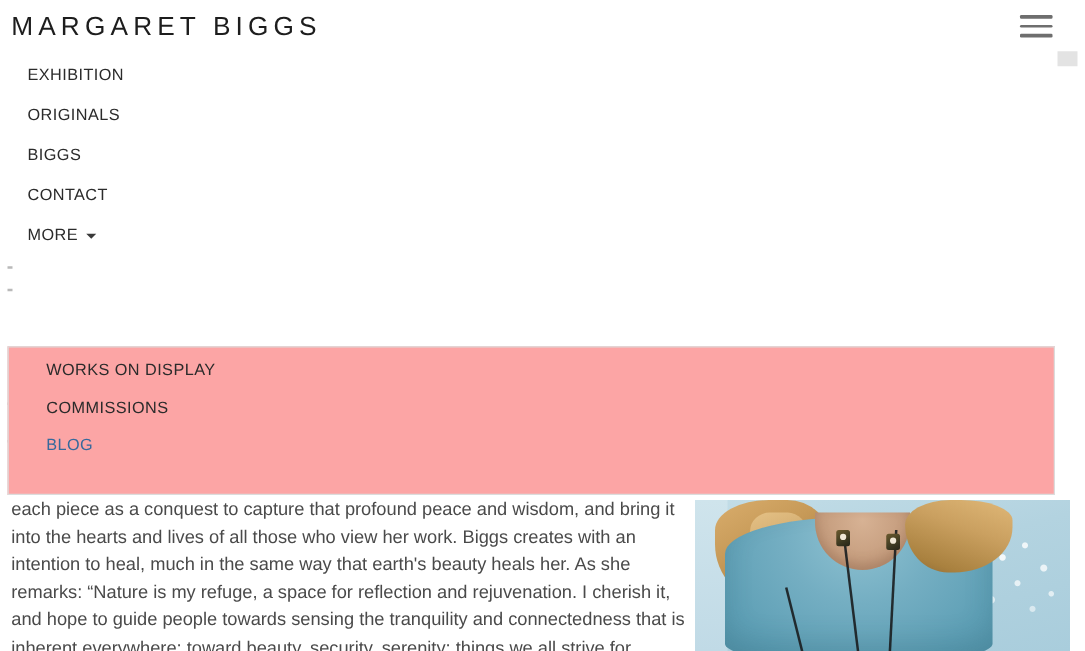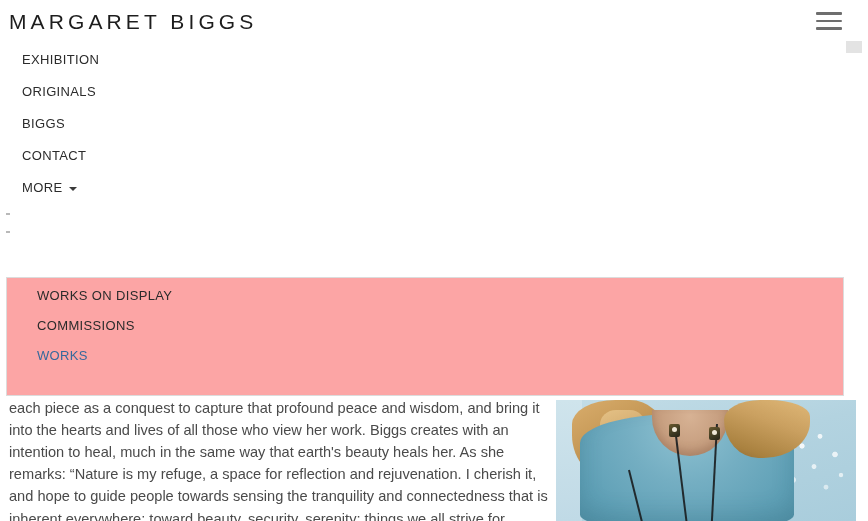--- a/index.html
+++ b/index.html
@@ -335,16 +335,16 @@
     <a class="nav-item">CONTACT</a>
     <a class="nav-item more">
       <span>MORE</span>
       <span class="caret"></span>
     </a>
   </nav>
 
   <div class="dropdown-panel">
     <a class="dropdown-item">WORKS ON DISPLAY</a>
     <a class="dropdown-item">COMMISSIONS</a>
-    <a class="dropdown-item active">WORKS</a>
+    <a class="dropdown-item active">BLOG</a>
   </div>
 
 </div>
 
 </body></html>

